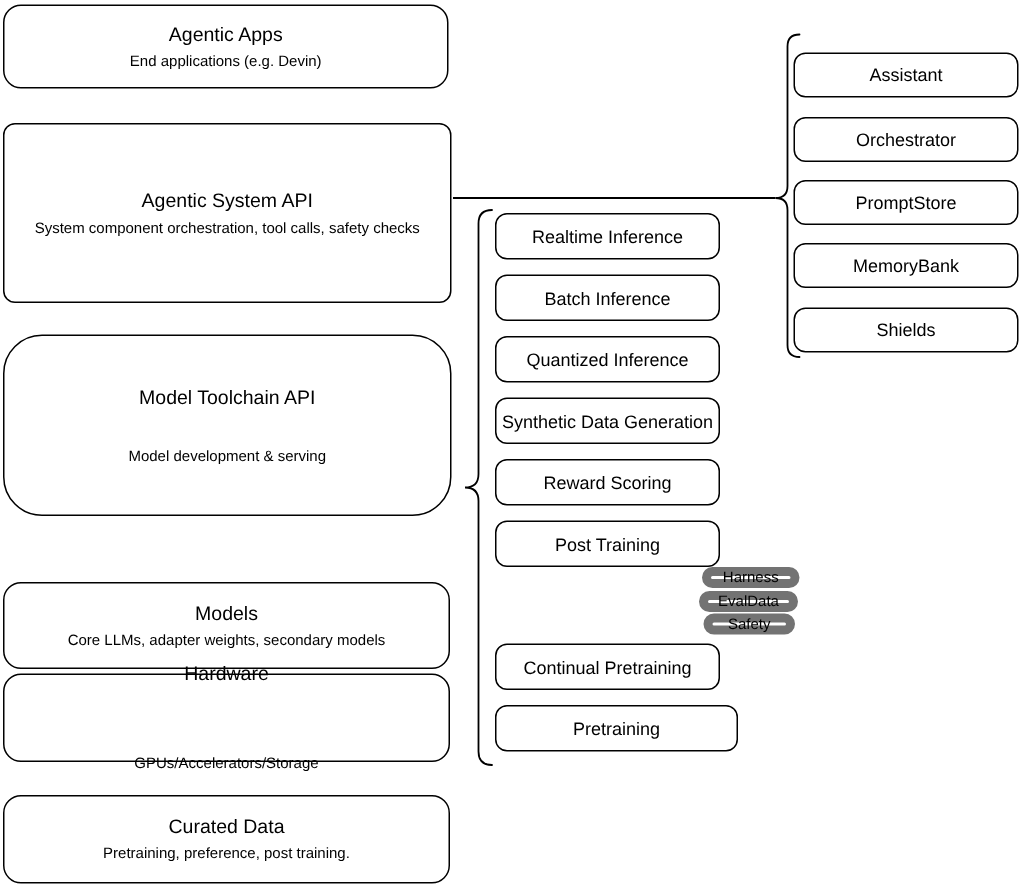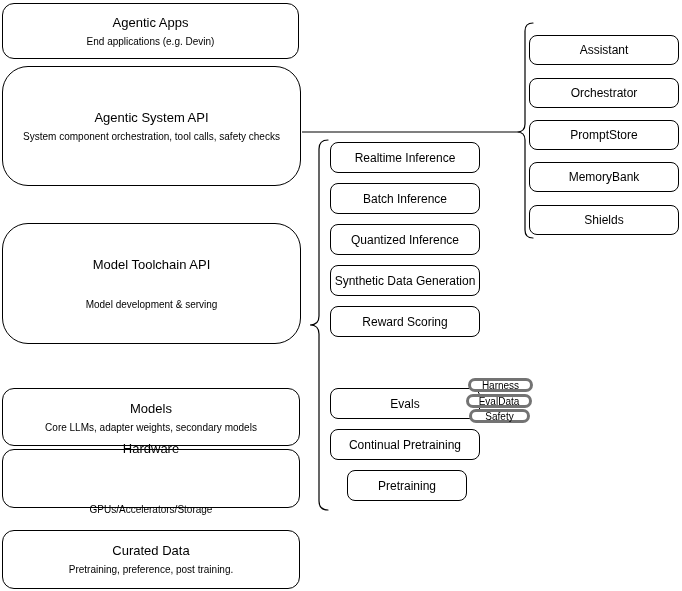--- a/index.html
+++ b/index.html
@@ -28,21 +28,21 @@
     justify-content: center;
     text-align: center;
     z-index: 2;
   }
   .node .title   { font-size: 13px; line-height: 15px; white-space: nowrap; }
   .node .subtitle{ font-size: 10px; line-height: 12px; margin-top: 6px; white-space: nowrap; }
   .node .label   { font-size: 12px; line-height: 14px; white-space: nowrap; }
   .pill {
     position: absolute;
     box-sizing: border-box;
-    border: 3px solid #737373;
+    border: 6px solid #737373;
     background: #ffffff;
     border-radius: 8px;
     display: flex;
     align-items: center;
     justify-content: center;
     font-size: 10px;
     line-height: 11px;
     z-index: 3;
     white-space: nowrap;
   }
@@ -56,21 +56,21 @@
     <path d="M302 132 L517 132" fill="none" stroke="#000000" stroke-width="1.2"></path>
     <path d="M533 23 Q525 23 525 31 L525 124 Q525 132 517 132 Q525 132 525 140 L525 230 Q525 238 533 238" fill="none" stroke="#000000" stroke-width="1.2" stroke-linecap="round"></path>
     <path d="M328 140 Q319 140 319 149 L319 316 Q319 325 310 325 Q319 325 319 334 L319 501 Q319 510 328 510" fill="none" stroke="#000000" stroke-width="1.2" stroke-linecap="round"></path>
   </svg>
 
   <div class="node" style="left:2px; top:3px; width:297px; height:56px; border-radius:12px;">
     <div class="title">Agentic Apps</div>
     <div class="subtitle">End applications (e.g. Devin)</div>
   </div>
 
-  <div class="node" style="left:2px; top:66px; width:299px; height:120px; border-radius:26px;">
+  <div class="node" style="left:2px; top:82px; width:299px; height:120px; border-radius:8px;">
     <div class="title">Agentic System API</div>
     <div class="subtitle">System component orchestration, tool calls, safety checks</div>
   </div>
 
   <div class="node" style="left:2px; top:223px; width:299px; height:121px; border-radius:26px;gap:21px;">
     <div class="title">Model Toolchain API</div>
     <div class="subtitle">Model development &amp; serving</div>
   </div>
 
   <div class="node" style="left:2px; top:372px; width:298px; height:58px; border-radius:12px;margin-top:16px;">
@@ -96,27 +96,27 @@
   </div>
   <div class="node" style="left:330px; top:224px; width:150px; height:31px; border-radius:8px;">
     <div class="label">Quantized Inference</div>
   </div>
   <div class="node" style="left:330px; top:306px; width:150px; height:31px; border-radius:8px;">
     <div class="label">Reward Scoring</div>
   </div>
   <div class="node" style="left:330px; top:265px; width:150px; height:31px; border-radius:8px;">
     <div class="label">Synthetic Data Generation</div>
   </div>
-  <div class="node" style="left:330px; top:388px; width:150px; height:31px; border-radius:8px;">
-    <div class="label">Evals</div>
+  <div class="node" style="left:330px; top:347px; width:150px; height:31px; border-radius:8px;">
+    <div class="label">Post Training</div>
   </div>
   <div class="node" style="left:330px; top:429px; width:150px; height:31px; border-radius:8px;">
     <div class="label">Continual Pretraining</div>
   </div>
-  <div class="node" style="left:330px; top:470px; width:120px; height:31px; border-radius:8px;margin-left:17px;">
+  <div class="node" style="left:330px; top:470px; width:162px; height:31px; border-radius:8px;">
     <div class="label">Pretraining</div>
   </div>
 
   <div class="pill" style="left:468px; top:378px; width:65px; height:14px;">Harness</div>
   <div class="pill" style="left:466px; top:394px; width:66px; height:14px;">EvalData</div>
   <div class="pill" style="left:469px; top:409px; width:61px; height:14px;">Safety</div>
 
   <div class="node" style="left:529px; top:35px; width:150px; height:30px; border-radius:8px;">
     <div class="label">Assistant</div>
   </div>

